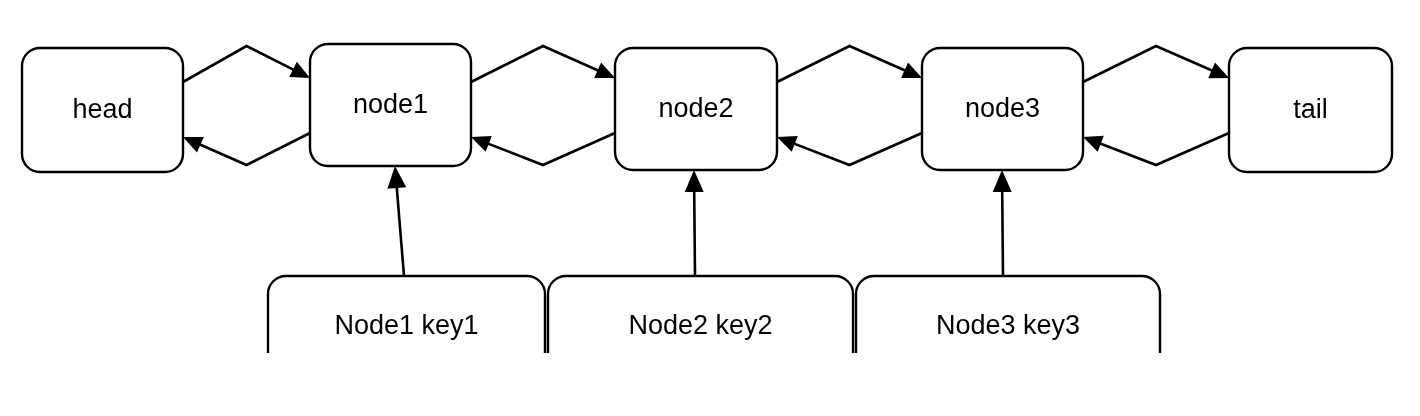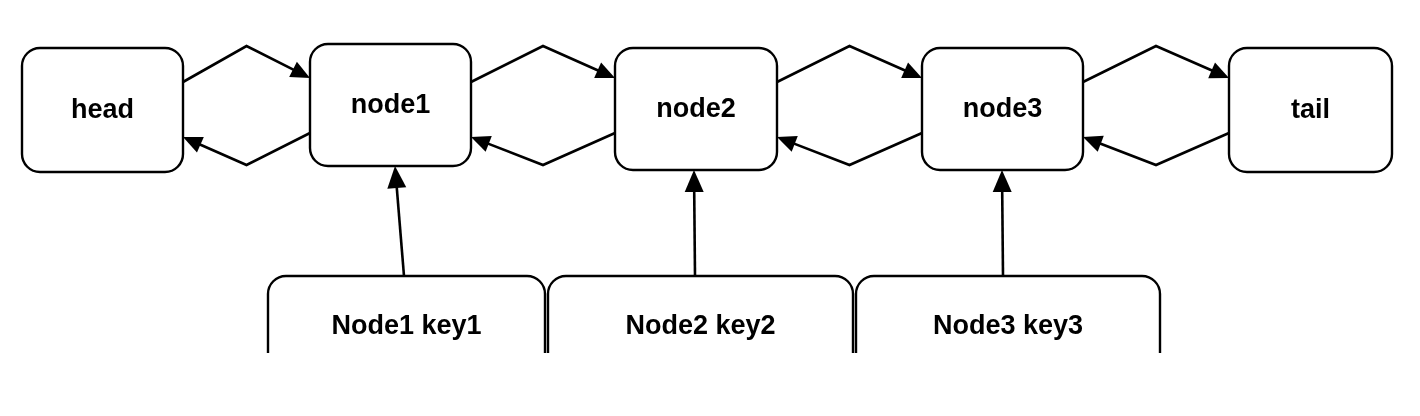--- a/index.html
+++ b/index.html
@@ -10,21 +10,20 @@
   }
   body {
     font-family: "Liberation Sans", sans-serif;
   }
   #canvas {
     position: relative;
     width: 1420px;
     height: 353px;
     background: #ffffff;
     overflow: hidden;
-    font-weight: bold;
   }
   #diagram-svg {
     position: absolute;
     left: 0;
     top: 0;
     width: 1420px;
     height: 416px;
   }
   .node-label,
   .key-label {

